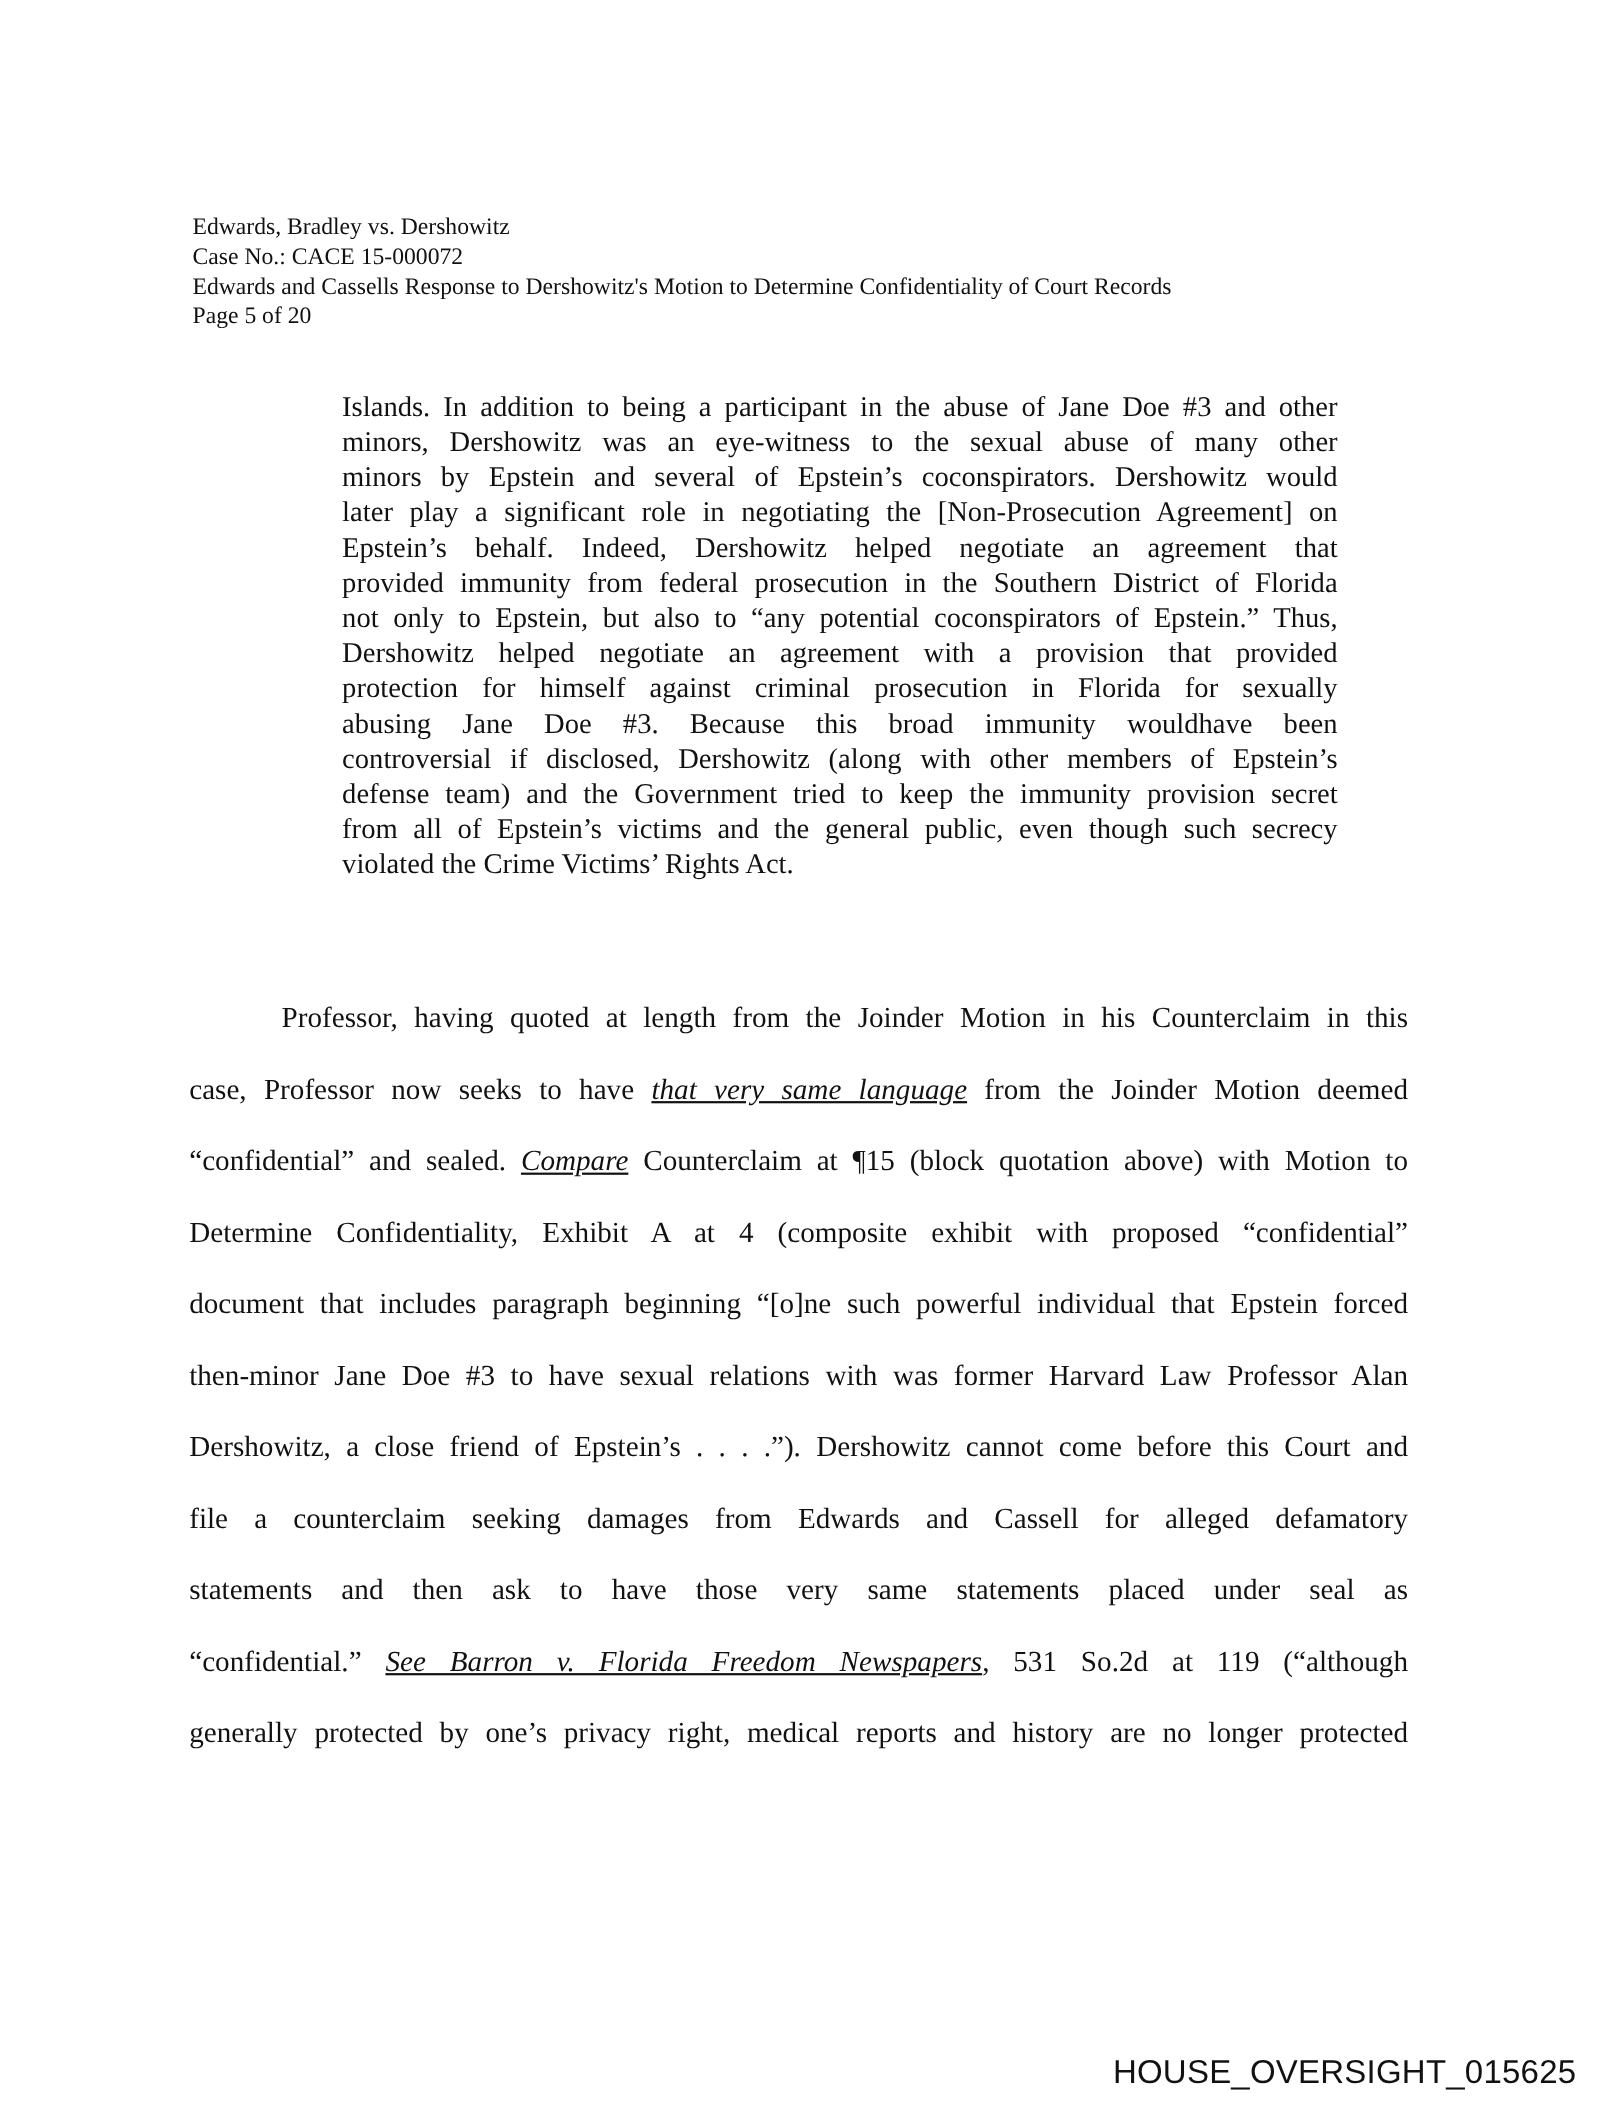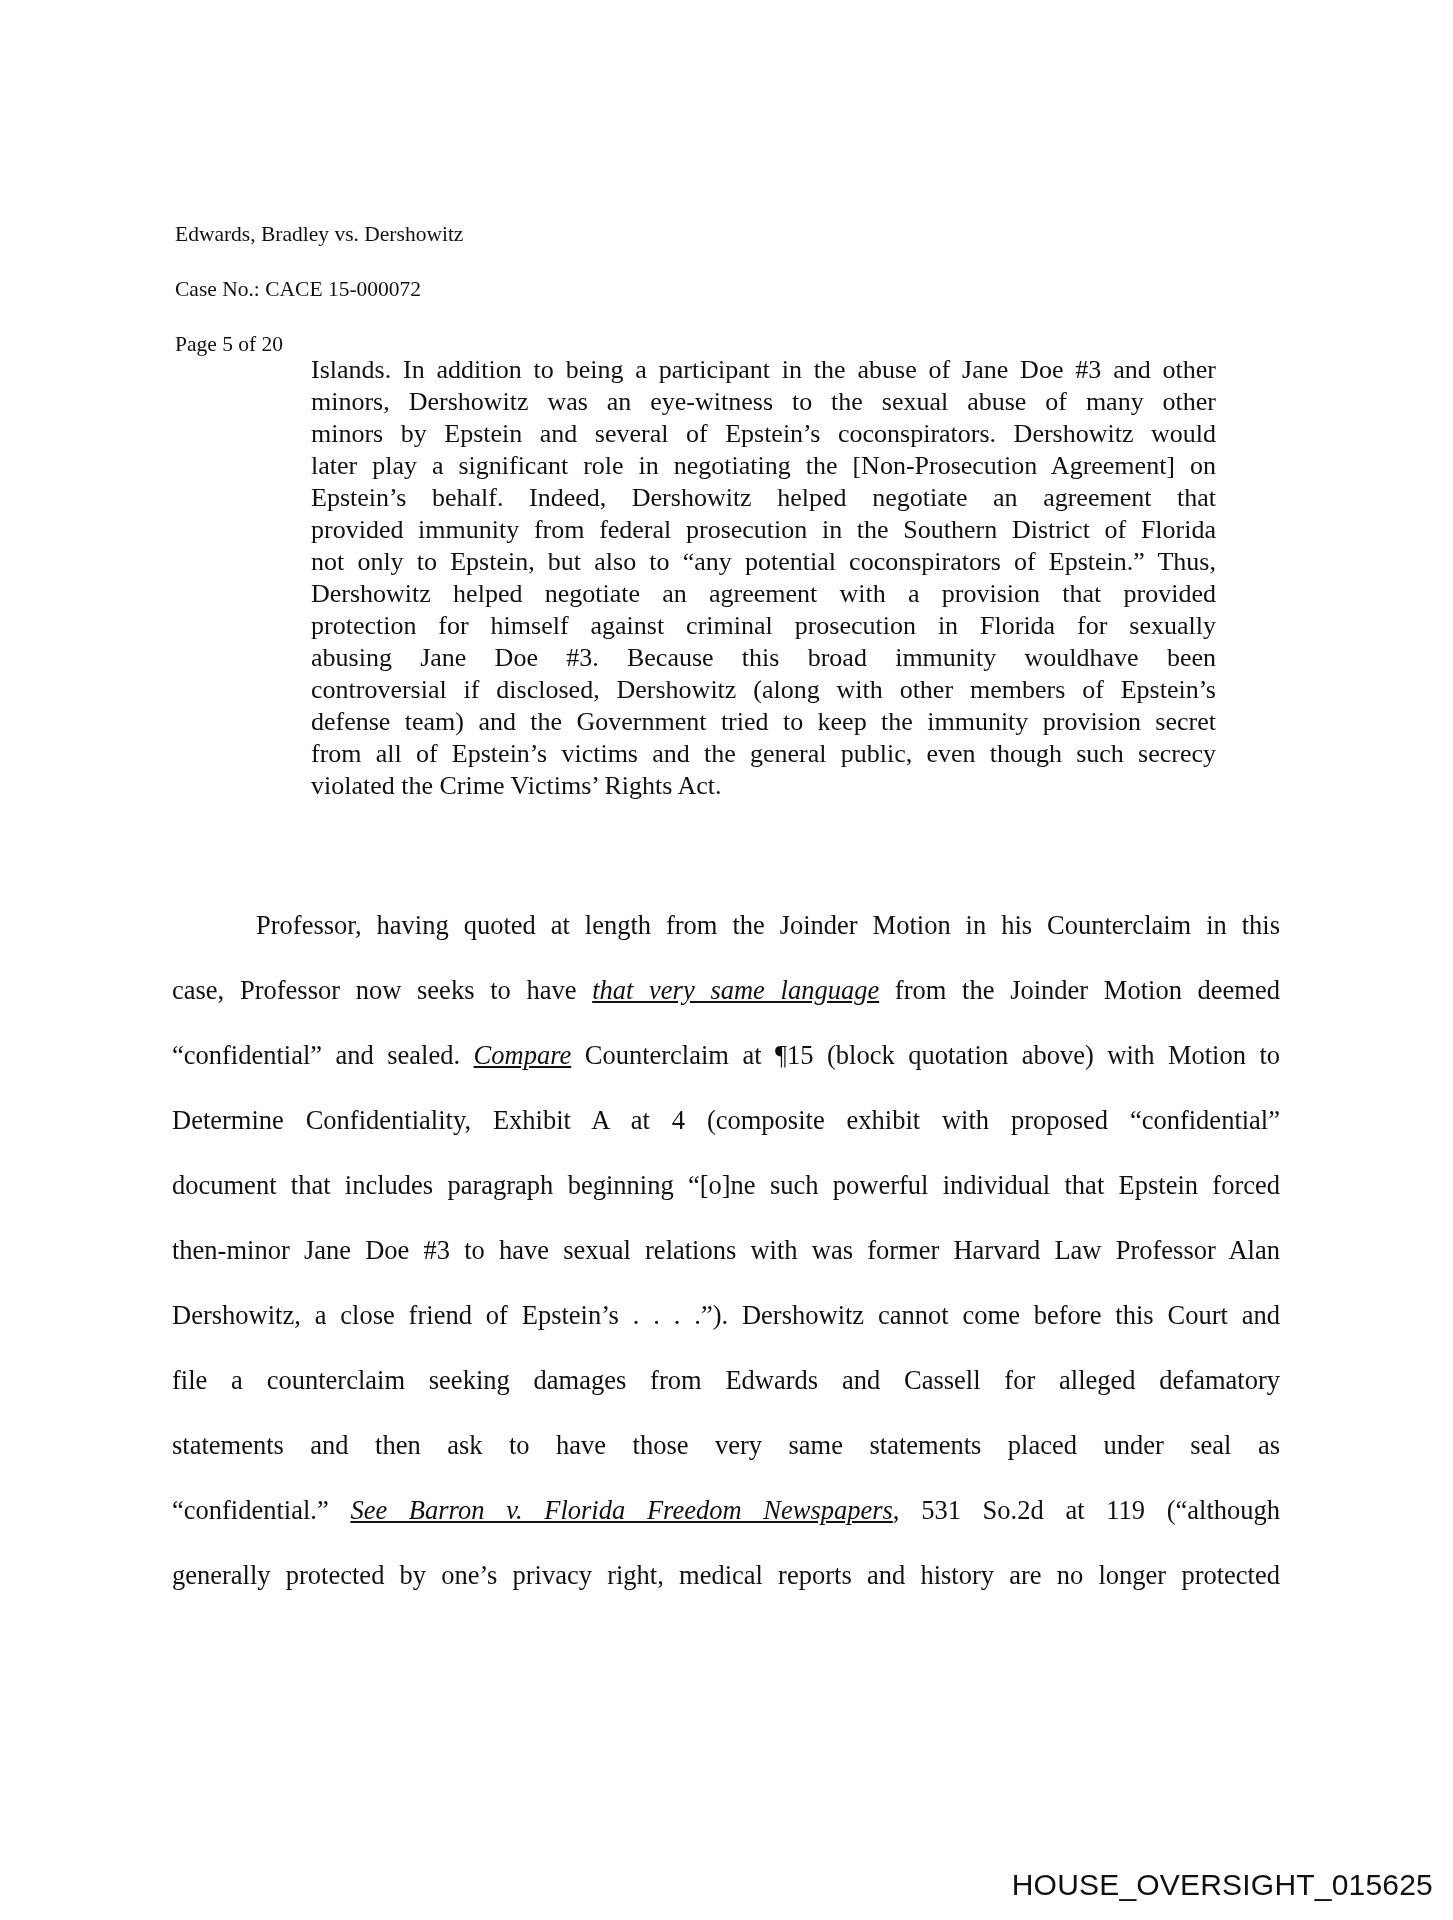--- a/index.html
+++ b/index.html
@@ -1,36 +1,37 @@
 <!DOCTYPE html>
 <html><head>
 <meta charset="utf-8">
 <style>
   html, body { margin: 0; padding: 0; background: #ffffff; }
   body { width: 1453px; height: 1920px; position: relative; overflow: hidden; }
   .page { position: absolute; left: 0; top: 0; width: 1453px; height: 1920px; background: #fff; color: #111; font-family: "Liberation Serif", "DejaVu Serif", serif; }
   .header { position: absolute; left: 175px; top: 193px; font-size: 21.5px; line-height: 27px; }
-  .header div { white-space: nowrap; margin-top: 28px; }
+  .header div { white-space: nowrap; }
   .line { position: absolute; white-space: nowrap; text-align: justify; text-align-last: justify; }
   .bq { left: 275px; width: 905px; font-size: 26px; line-height: 32px; height: 32px; margin-left: 36px; }
   .bq.last { text-align-last: left; }
   .body { left: 172px; width: 1108px; font-size: 26.5px; line-height: 34px; height: 34px; }
   .body.indent { left: 256px; width: 1024px; }
   .body.nojust { text-align-last: left; }
   .line span.it { font-style: italic; text-decoration: underline; }
   .footer-id { position: absolute; right: 20px; top: 1868px; font-family: Liberation Sans, sans-serif; font-size: 30px; color: #111; letter-spacing: 0.2px; }
 </style>
 </head>
 <body>
 
 <div class="page">
 
   <div class="header">
     <div>Edwards, Bradley vs. Dershowitz</div>
     <div>Case No.:  CACE 15-000072</div>
+    <div>Edwards and Cassells Response to Dershowitz's Motion to Determine Confidentiality of Court Records</div>
     <div>Page 5 of 20</div>
   </div>
 
   <div>
     <div class="line bq" style="top:354px">Islands. In addition to being a participant in the abuse of Jane Doe #3 and other</div>
     <div class="line bq" style="top:386px">minors, Dershowitz was an eye-witness to the sexual abuse of many other</div>
     <div class="line bq" style="top:418px">minors by Epstein and several of Epstein’s coconspirators. Dershowitz would</div>
     <div class="line bq" style="top:450px">later play a significant role in negotiating the [Non-Prosecution Agreement] on</div>
     <div class="line bq" style="top:482px">Epstein’s behalf. Indeed, Dershowitz helped negotiate an agreement that</div>
     <div class="line bq" style="top:514px">provided immunity from federal prosecution in the Southern District of Florida</div>

